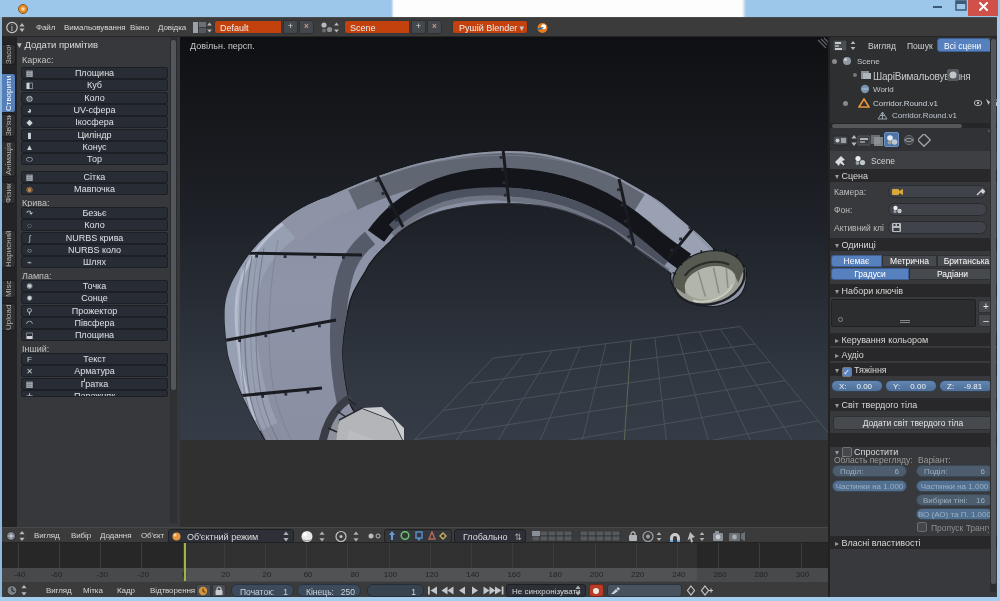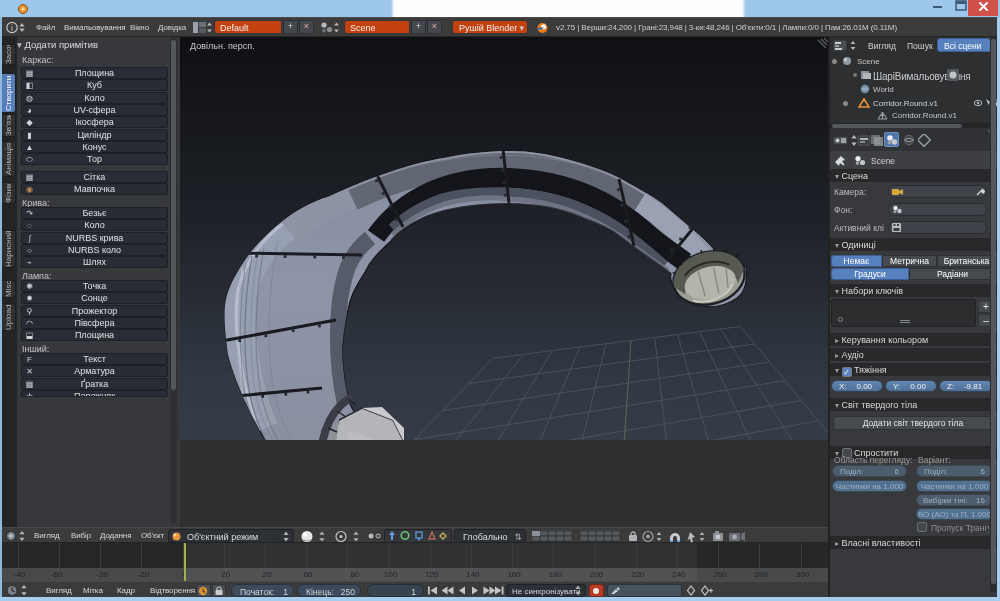--- a/index.html
+++ b/index.html
@@ -121,21 +121,20 @@
     </svg>
     <div class="field" style="left:344px;top:2px;width:66px;height:14px;padding:2px 0 0 5px;border-radius:3px 0 0 3px">Scene</div>
     <div class="sqbtn" style="left:411px;top:2px;width:15px;height:14px;border-radius:0">+</div>
     <div class="sqbtn" style="left:427px;top:2px;width:15px;height:14px;border-radius:0 3px 3px 0;color:#e8b0a8">×</div>
     <div class="field" style="left:452px;top:2px;width:76px;height:14px;padding:2px 0 0 6px">Рушій Blender <span style="float:right;margin-right:3px;color:#c5c9cd">▾</span></div>
     <svg class="abs" style="left:536px;top:4px" width="13" height="12" viewBox="0 0 13 12">
       <circle cx="6.5" cy="6" r="5" fill="#e87d1e"></circle>
         <circle cx="7.6" cy="4.8" r="2.5" fill="#fff"></circle>
       <path d="M0.5 7.5 Q4 4.5 8 5.5 Q5 8.5 0.5 7.5 z" fill="#2a6a9a"></path>
     </svg>
-    <div class="mtxt" style="left:556px;color:#cfcfcf">v2.75 | Верши:24,200 | Грані:23,948 | 3-ки:48,246 | Об'єкти:0/1 | Лампи:0/0 | Пам:26.01M (0.11M)</div>
   </div>
   <div class="abs" id="viewport">
 <svg class="abs" style="left:0px;top:0px" width="648" height="490" viewBox="180 37 648 490">
 <defs>
 <linearGradient id="bggrad" x1="0" y1="37" x2="0" y2="527" gradientUnits="userSpaceOnUse">
  <stop offset="0" stop-color="#0f1013"></stop>
             <stop offset="0.35" stop-color="#1d2026"></stop>
  <stop offset="0.7" stop-color="#313842"></stop>
             <stop offset="1" stop-color="#3b424d"></stop>
 </linearGradient>
@@ -618,21 +617,21 @@
           <rect x="1.5" y="1" width="2" height="2" fill="#3a3d40"></rect>
           <rect x="5" y="1" width="2" height="2" fill="#3a3d40"></rect>
           <rect x="1.5" y="5" width="6" height="3" fill="#3a3d40"></rect>
         </svg>
       <div class="phead" style="top:110px;padding:2px 0 0 5px"><span style="color:#999;font-size:8px">▾</span> Одиниці</div>
       <div class="phead" style="top:156px;padding:2px 0 0 5px"><span style="color:#999;font-size:8px">▾</span> Набори ключів</div>
       <div class="phead" style="top:205px;padding:2px 0 0 5px"><span style="color:#999;font-size:8px">▸</span> Керування кольором</div>
       <div class="phead" style="top:220px;padding:2px 0 0 5px"><span style="color:#999;font-size:8px">▸</span> Аудіо</div>
       <div class="phead" style="top:235px;padding:2px 0 0 5px"><span style="color:#999;font-size:8px">▾</span> <span style="display:inline-block;width:10px;height:10px;background:#5a83c0;border:1px solid #777;border-radius:2px;vertical-align:-2px;text-align:center;line-height:9px;color:#fff;font-size:8px">✓</span> Тяжіння</div>
       <div class="phead" style="top:270px;padding:2px 0 0 5px"><span style="color:#999;font-size:8px">▾</span> Світ твердого тіла</div>
-      <div class="phead" style="top:318px;padding:2px 0 0 5px"><span style="color:#999;font-size:8px">▾</span> <span style="display:inline-block;width:10px;height:10px;background:#44474b;border:1px solid #707376;border-radius:2px;vertical-align:-2px"></span> Спростити</div>
+      <div class="phead" style="top:305px;padding:14px 0 0 5px"><span style="color:#999;font-size:8px">▾</span> <span style="display:inline-block;width:10px;height:10px;background:#44474b;border:1px solid #707376;border-radius:2px;vertical-align:-2px"></span> Спростити</div>
       <div class="phead" style="top:408px;padding:2px 0 0 5px"><span style="color:#999;font-size:8px">▸</span> Власні властивості</div>
       <div class="abs" style="left:1px;top:127px;width:51px;height:12px;background:#5681be;border:1px solid #3c5e92;border-radius:3px 0 0 3px;color:#fff;font-size:8.5px;text-align:center;line-height:11px">Немає</div>
       <div class="abs" style="left:52px;top:127px;width:55px;height:12px;background:#46494e;border:1px solid #2e3034;border-radius:0;color:#fff;font-size:8.5px;text-align:center;line-height:11px">Метрична</div>
       <div class="abs" style="left:107px;top:127px;width:59px;height:12px;background:#46494e;border:1px solid #2e3034;border-radius:0 3px 3px 0;color:#fff;font-size:8.5px;text-align:center;line-height:11px">Британська</div>
       <div class="abs" style="left:1px;top:140px;width:78px;height:12px;background:#5681be;border:1px solid #3c5e92;border-radius:3px 0 0 3px;color:#fff;font-size:8.5px;text-align:center;line-height:11px">Градуси</div>
       <div class="abs" style="left:79px;top:140px;width:87px;height:12px;background:#46494e;border:1px solid #2e3034;border-radius:0 3px 3px 0;color:#fff;font-size:8.5px;text-align:center;line-height:11px">Радіани</div>
       <div class="abs" style="left:1px;top:171px;width:145px;height:28px;background:#2b2d2f;border:1px solid #1f2123;border-radius:2px"></div>
       <div class="abs" style="left:8px;top:189px;width:5px;height:5px;border:1px solid #85898d;border-radius:50%"></div>
       <div class="abs" style="left:70px;top:192px;width:10px;height:3px;border-top:1px solid #85898d;border-bottom:1px solid #85898d"></div>
       <div class="abs" style="left:148px;top:172px;width:16px;height:13px;background:#46494e;border:1px solid #2e3034;border-radius:3px 3px 0 0;color:#e8e8e8;text-align:center;font-size:10px;line-height:12px">+</div>

